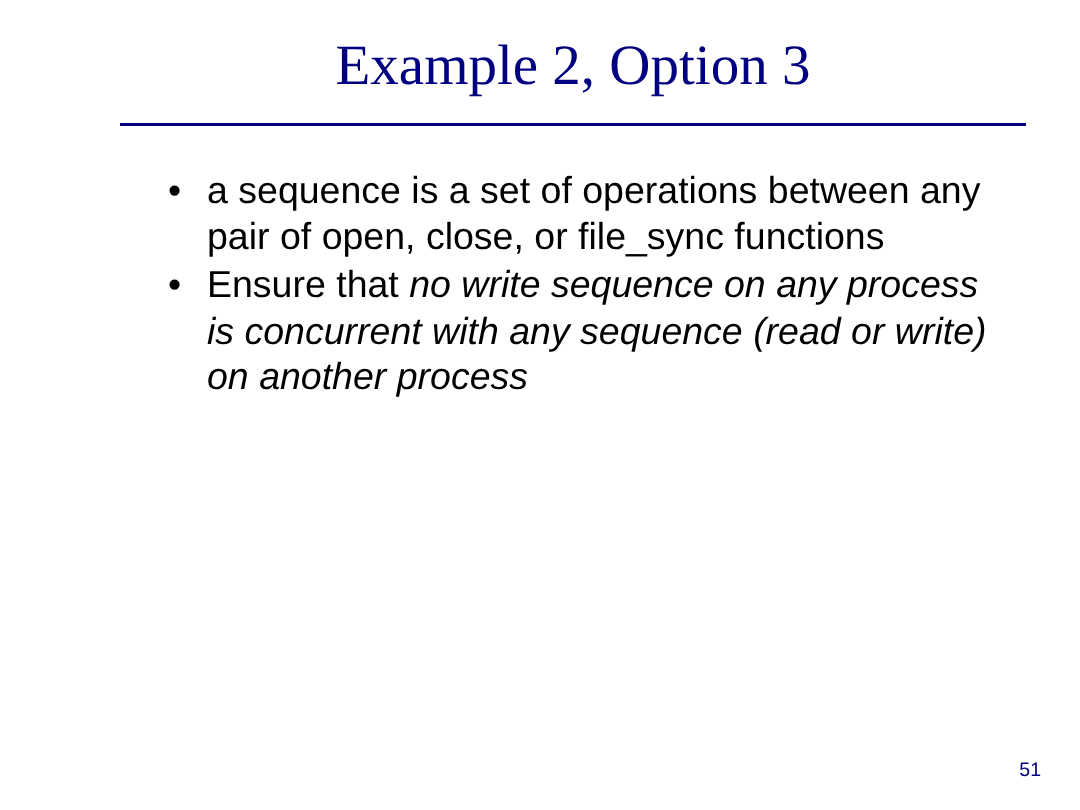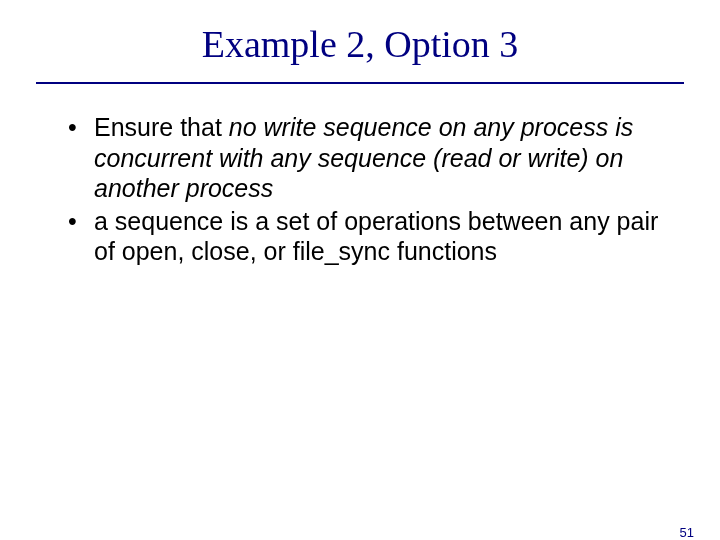--- a/index.html
+++ b/index.html
@@ -10,20 +10,21 @@
     background: #ffffff;
     font-family: "Times New Roman", Times, serif;
     position: relative;
     overflow: hidden;
   }
   .slide {
     width: 720px;
     height: 540px;
     position: relative;
     box-sizing: border-box;
+    padding-left: 44px;
   }
   .title {
     color: #000080;
     font-size: 38px;
     text-align: center;
     padding-top: 22px;
     padding-bottom: 10px;
     font-weight: normal;
   }
   .rule {
@@ -56,32 +57,32 @@
     color: #000000;
     font-size: 25px;
     line-height: 1.22;
   }
   .emph {
     font-style: italic;
   }
   .pagenum {
     position: absolute;
     right: 26px;
-    bottom: 0;
+    bottom: 20px;
     font-family: Arial, Helvetica, sans-serif;
     font-size: 13px;
     color: #000080;
   }
 </style>
 </head>
 <body>
 
 <div class="slide">
   <div class="title">Example 2, Option 3</div>
   <hr class="rule">
   <div class="body">
     <ul class="bullets">
+      <li><span>a sequence is a set of operations between any pair of open, close, or file_sync functions</span><span class="emph"></span><span></span></li>
       <li><span>Ensure that </span><span class="emph">no write sequence on any process is concurrent with any sequence (read or write) on another process</span><span></span></li>
-      <li><span>a sequence is a set of operations between any pair of open, close, or file_sync functions</span><span class="emph"></span><span></span></li>
     </ul>
   </div>
   <div class="pagenum">51</div>
 </div>
 
 </body></html>

